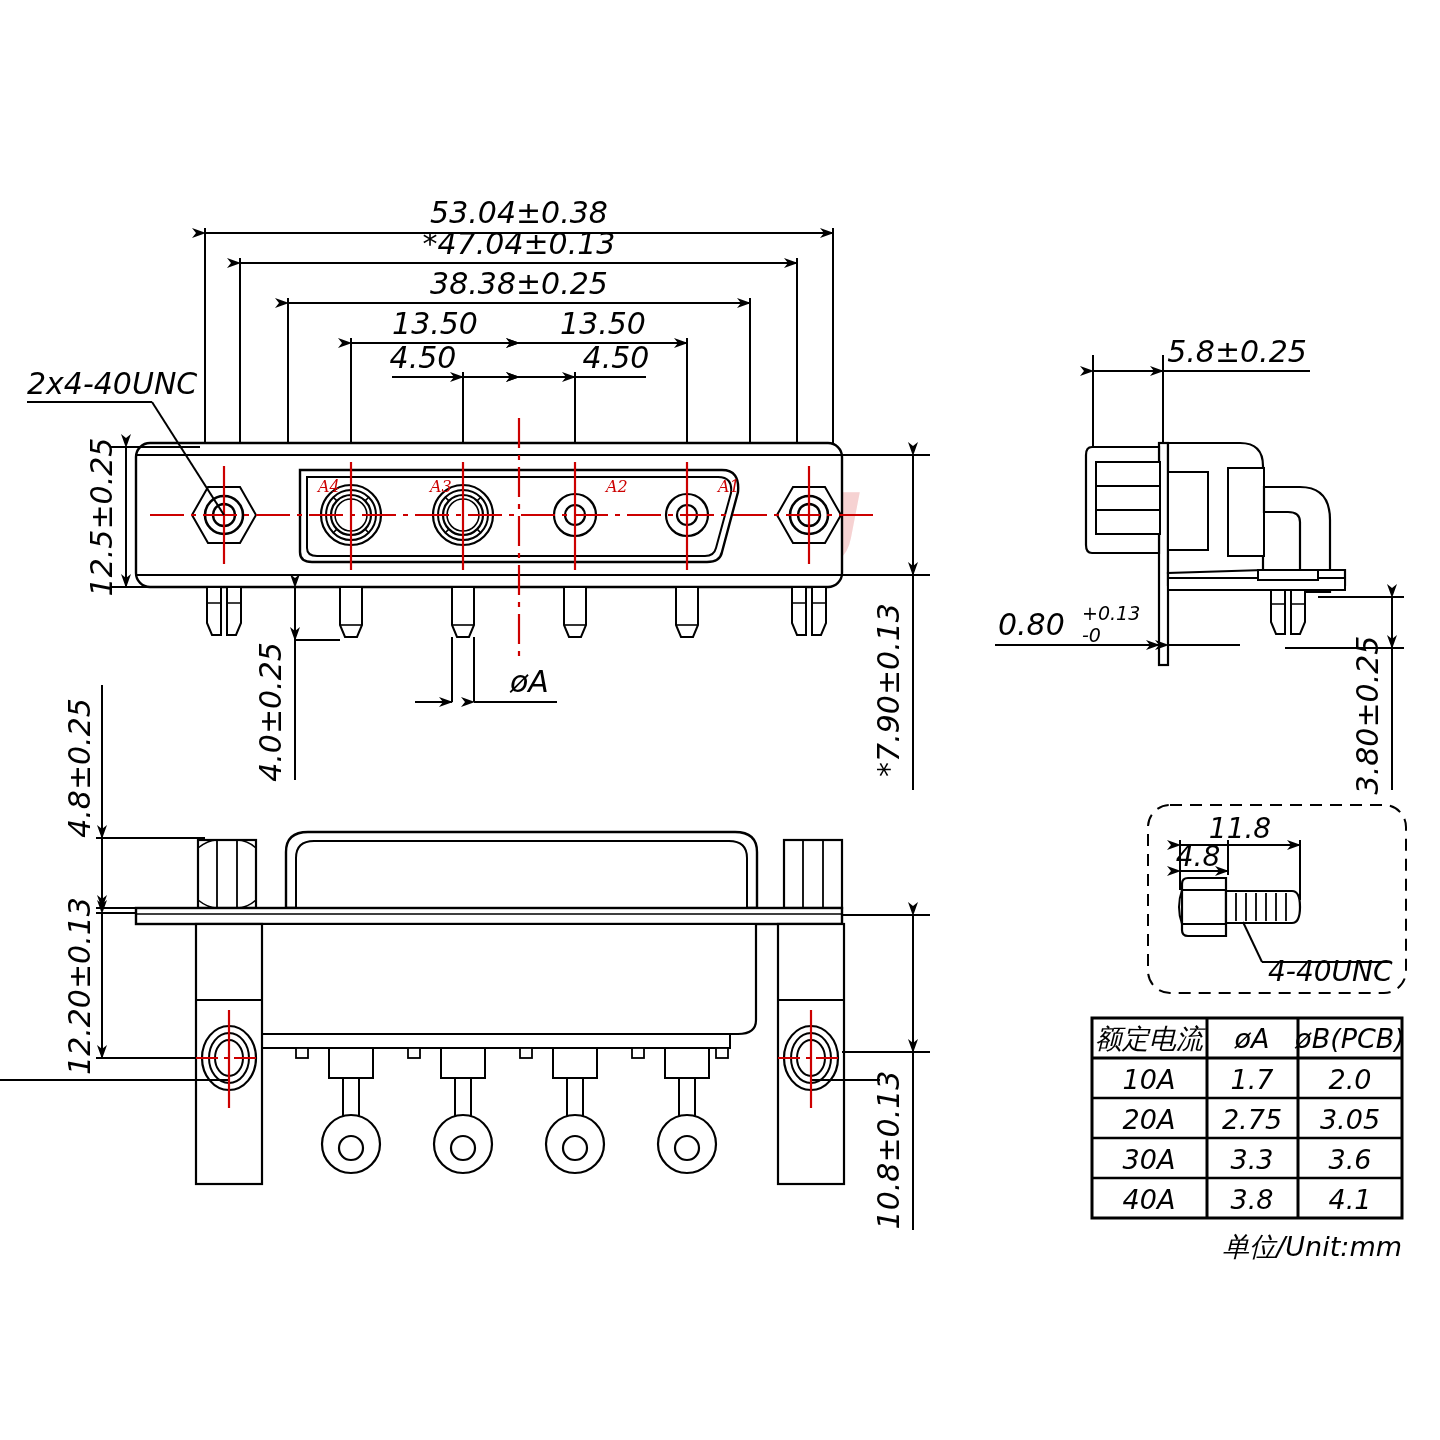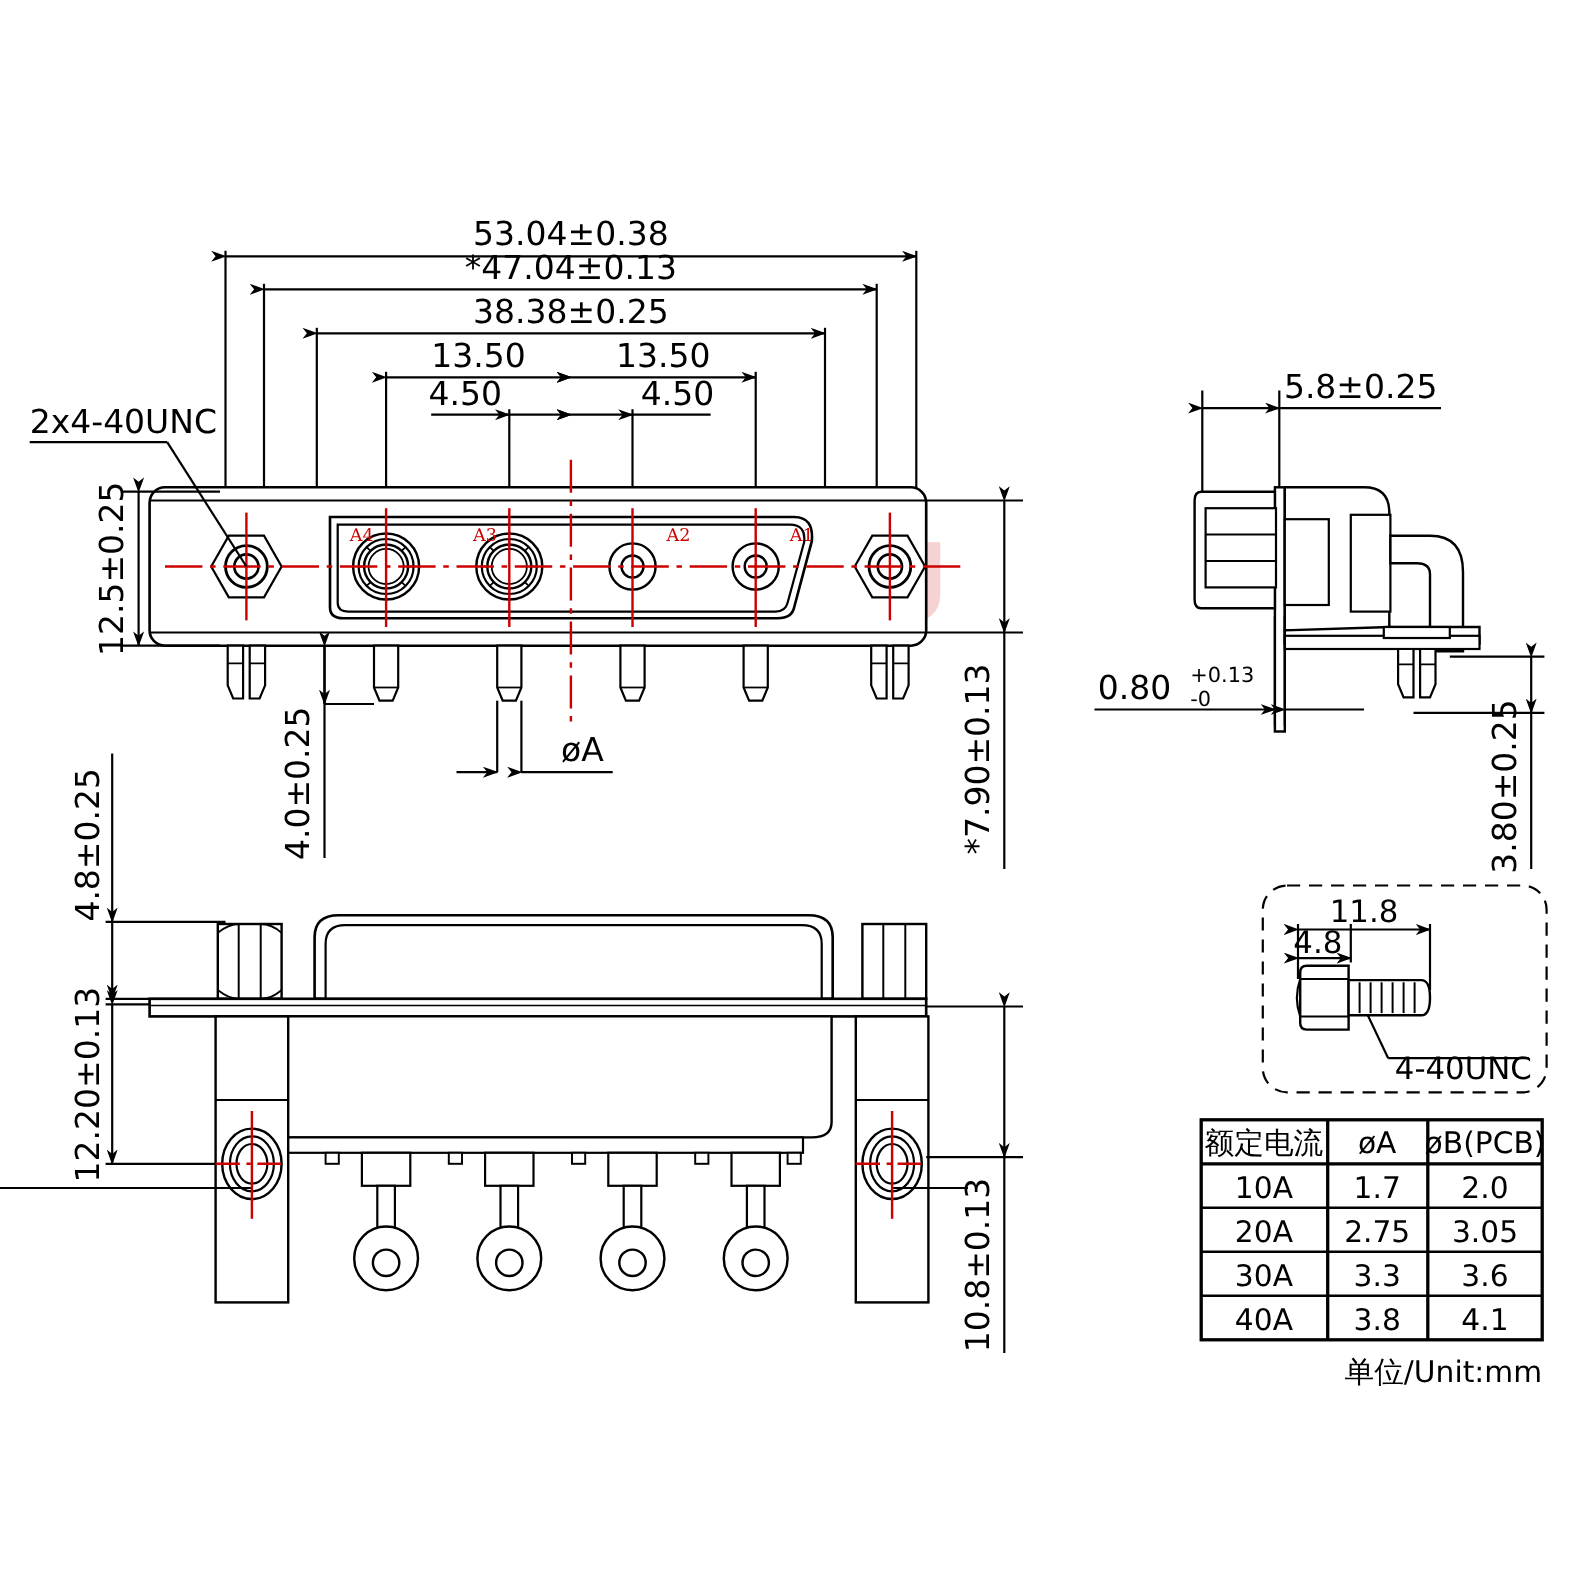--- a/index.html
+++ b/index.html
@@ -1,18 +1,18 @@
 <!DOCTYPE html>
 <html><head>
 <meta charset="utf-8">
 <style>
   html,body{margin:0;padding:0;background:#fff;}
   body{width:1440px;height:1440px;position:relative;overflow:hidden;
        font-family:"DejaVu Sans","Liberation Sans",sans-serif;color:#000;}
-  #stage{position:absolute;inset:0;width:1440px;height:1276px;}
+  #stage{position:absolute;inset:0;width:1440px;height:1276px;font-style:italic;}
   svg{position:absolute;left:0;top:0;width:1440px;height:1440px;}
   .dimtxt{font-family:"DejaVu Sans","Liberation Sans",sans-serif;font-size:30px;fill:#000;}
   .dimtxt.sm{font-size:28px;}
   .pinlbl{font-family:"DejaVu Serif","Liberation Serif",serif;font-size:16px;fill:#cc0000;}
   .tbl{font-family:"DejaVu Sans","Liberation Sans",sans-serif;font-size:27px;fill:#000;}
   .unit{font-family:"DejaVu Sans","Liberation Sans",sans-serif;font-size:27px;fill:#000;}
   .tolsup{font-size:19px;}
   .wm{font-family:"DejaVu Sans","Liberation Sans",sans-serif;font-size:96px;
       font-weight:bold;fill:#f6d2d2;letter-spacing:2px;}
 </style>

